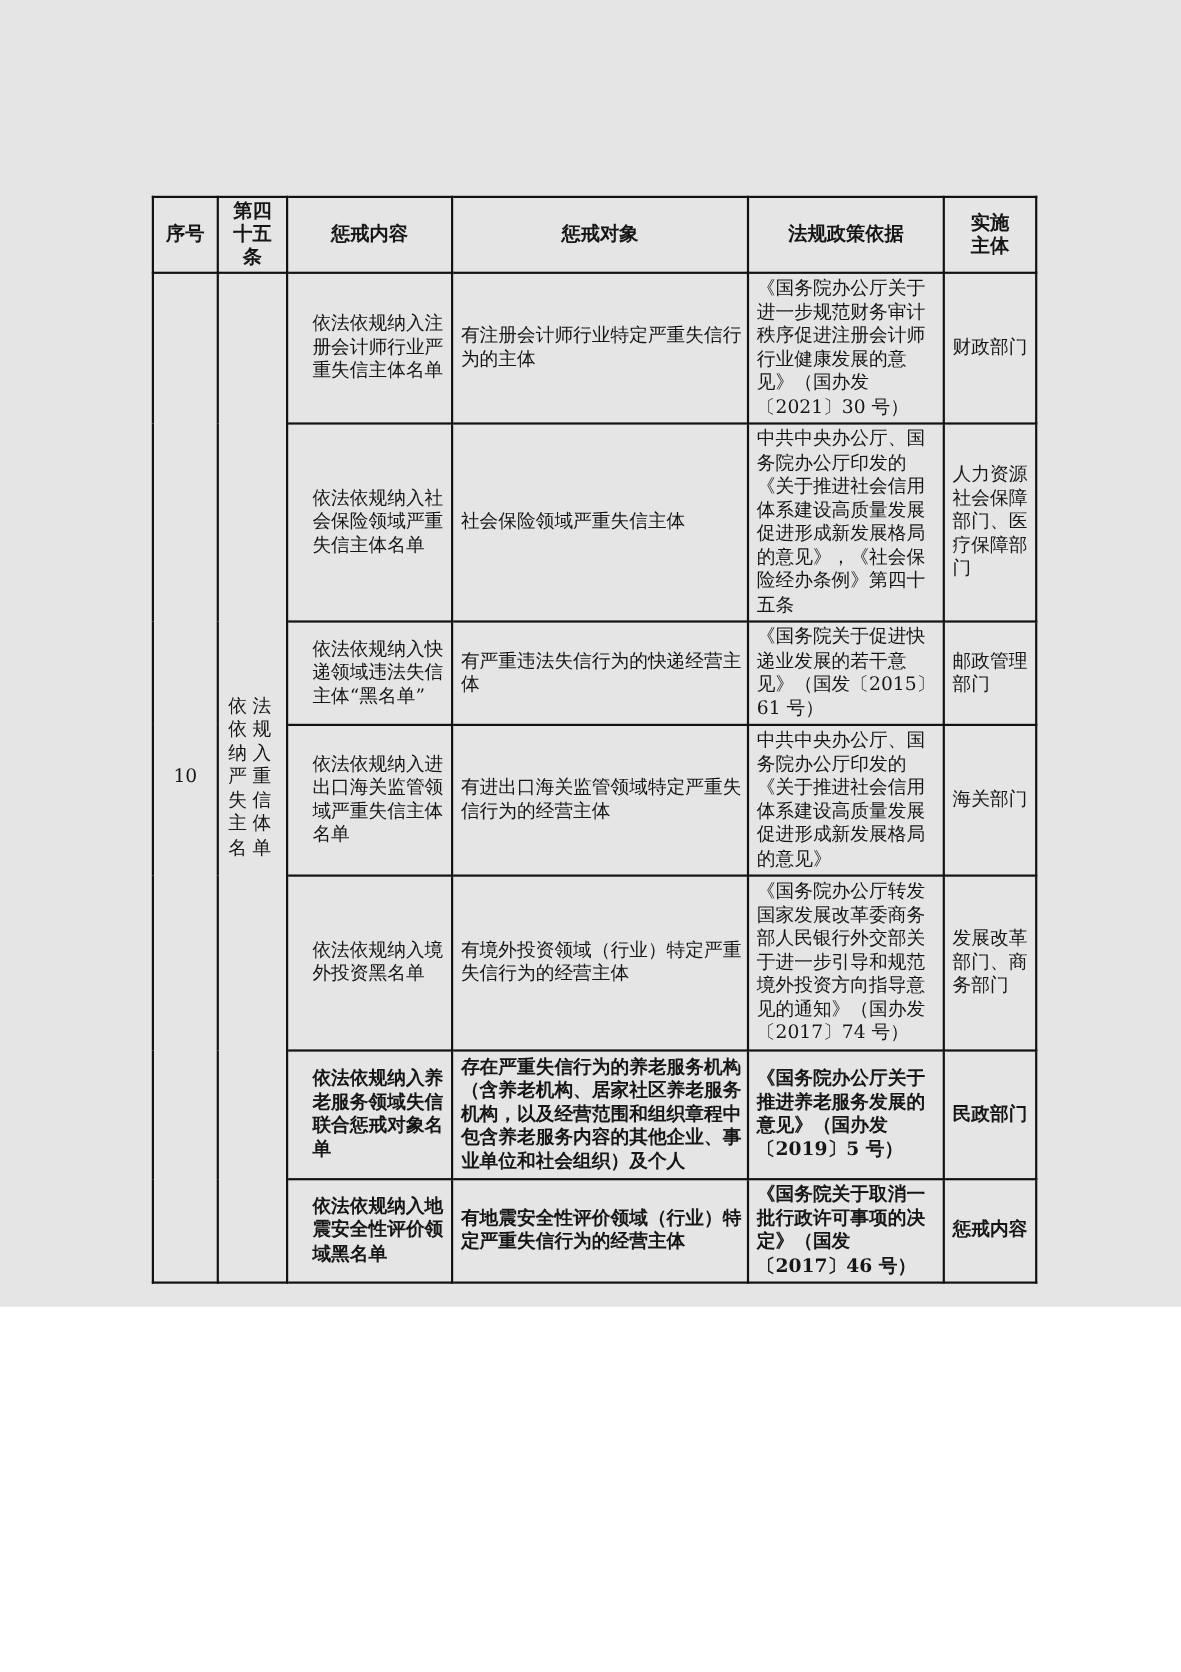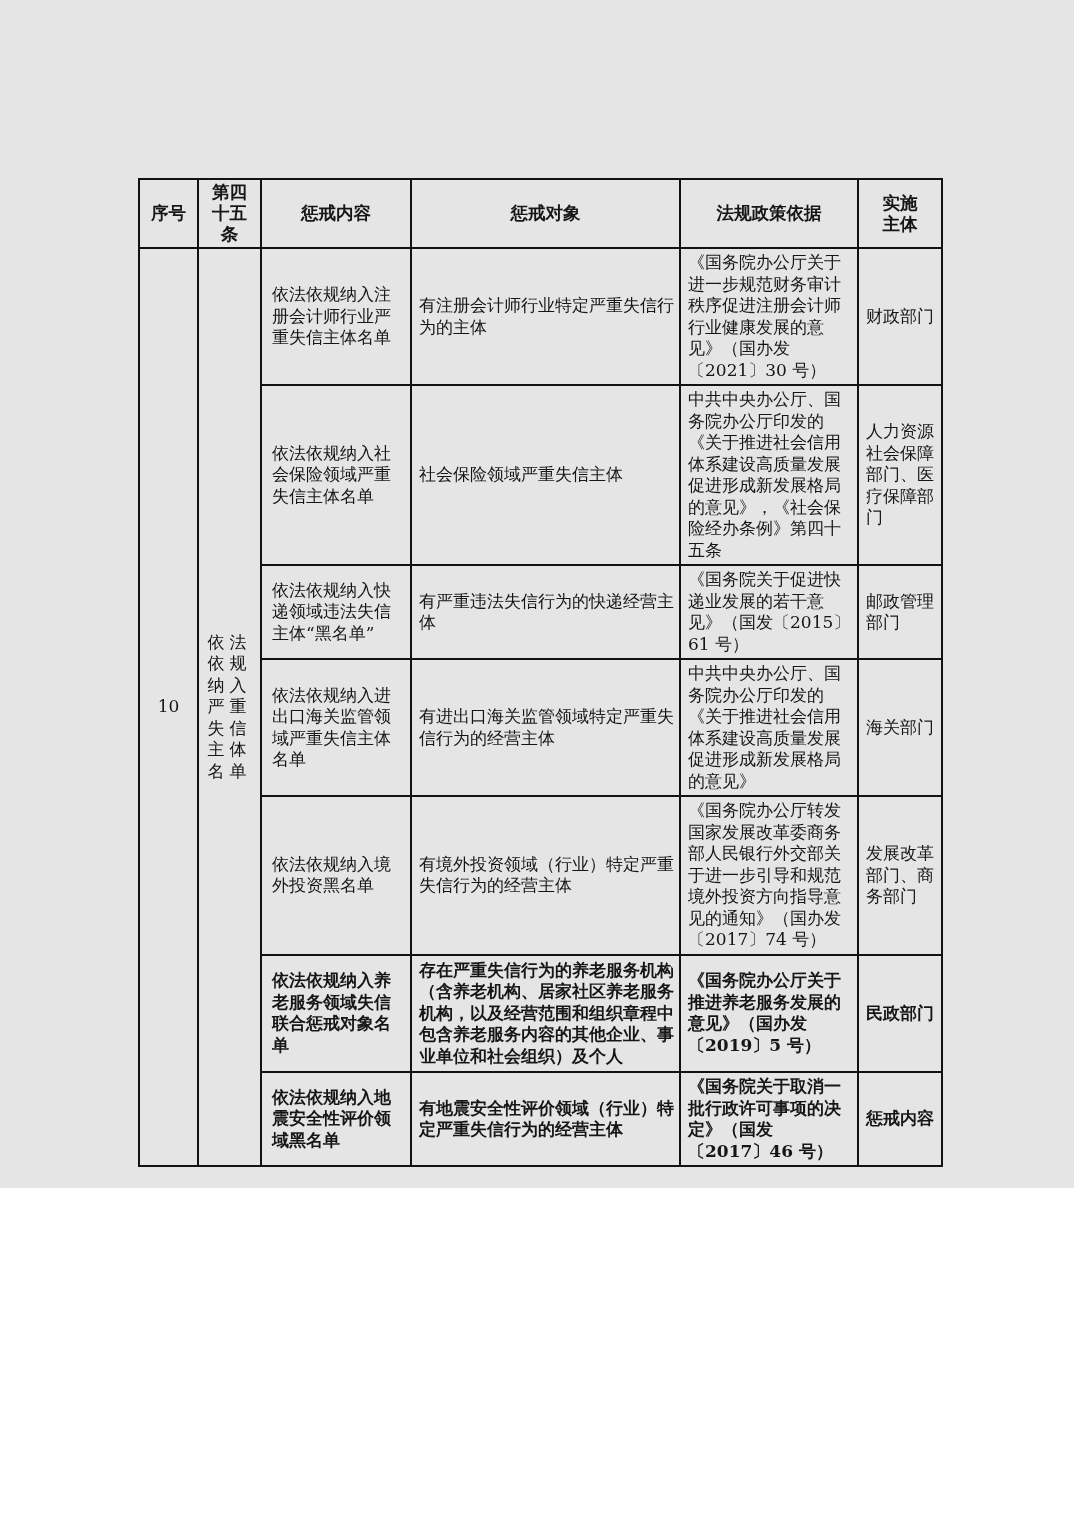--- a/index.html
+++ b/index.html
@@ -47,21 +47,21 @@
   td.serial { text-align: center; border-radius: 27px; }
   td.measure { text-align: center; }
   td.measure .vert {
     display: inline-block;
     width: 47px;
     letter-spacing: 5px;
     text-align: center;
     line-height: 21.5px;
     word-break: break-all;
   }
-  td.content { text-align: left; padding: 4px 4px 4px 10px; }
+  td.content { text-align: left; padding: 4px 4px 4px 22px; }
   td.target  { text-align: left; padding: 4px 5px 4px 7px; border-radius: 29px; }
   td.basis   { text-align: left; padding: 3px 5px 3px 7px; margin-left: 16px; }
   td.impl    { text-align: left; padding: 3px 7px; }
 </style>
 </head>
 <body>
 
 <div class="page">
   <table class="ptable">
     <colgroup>

